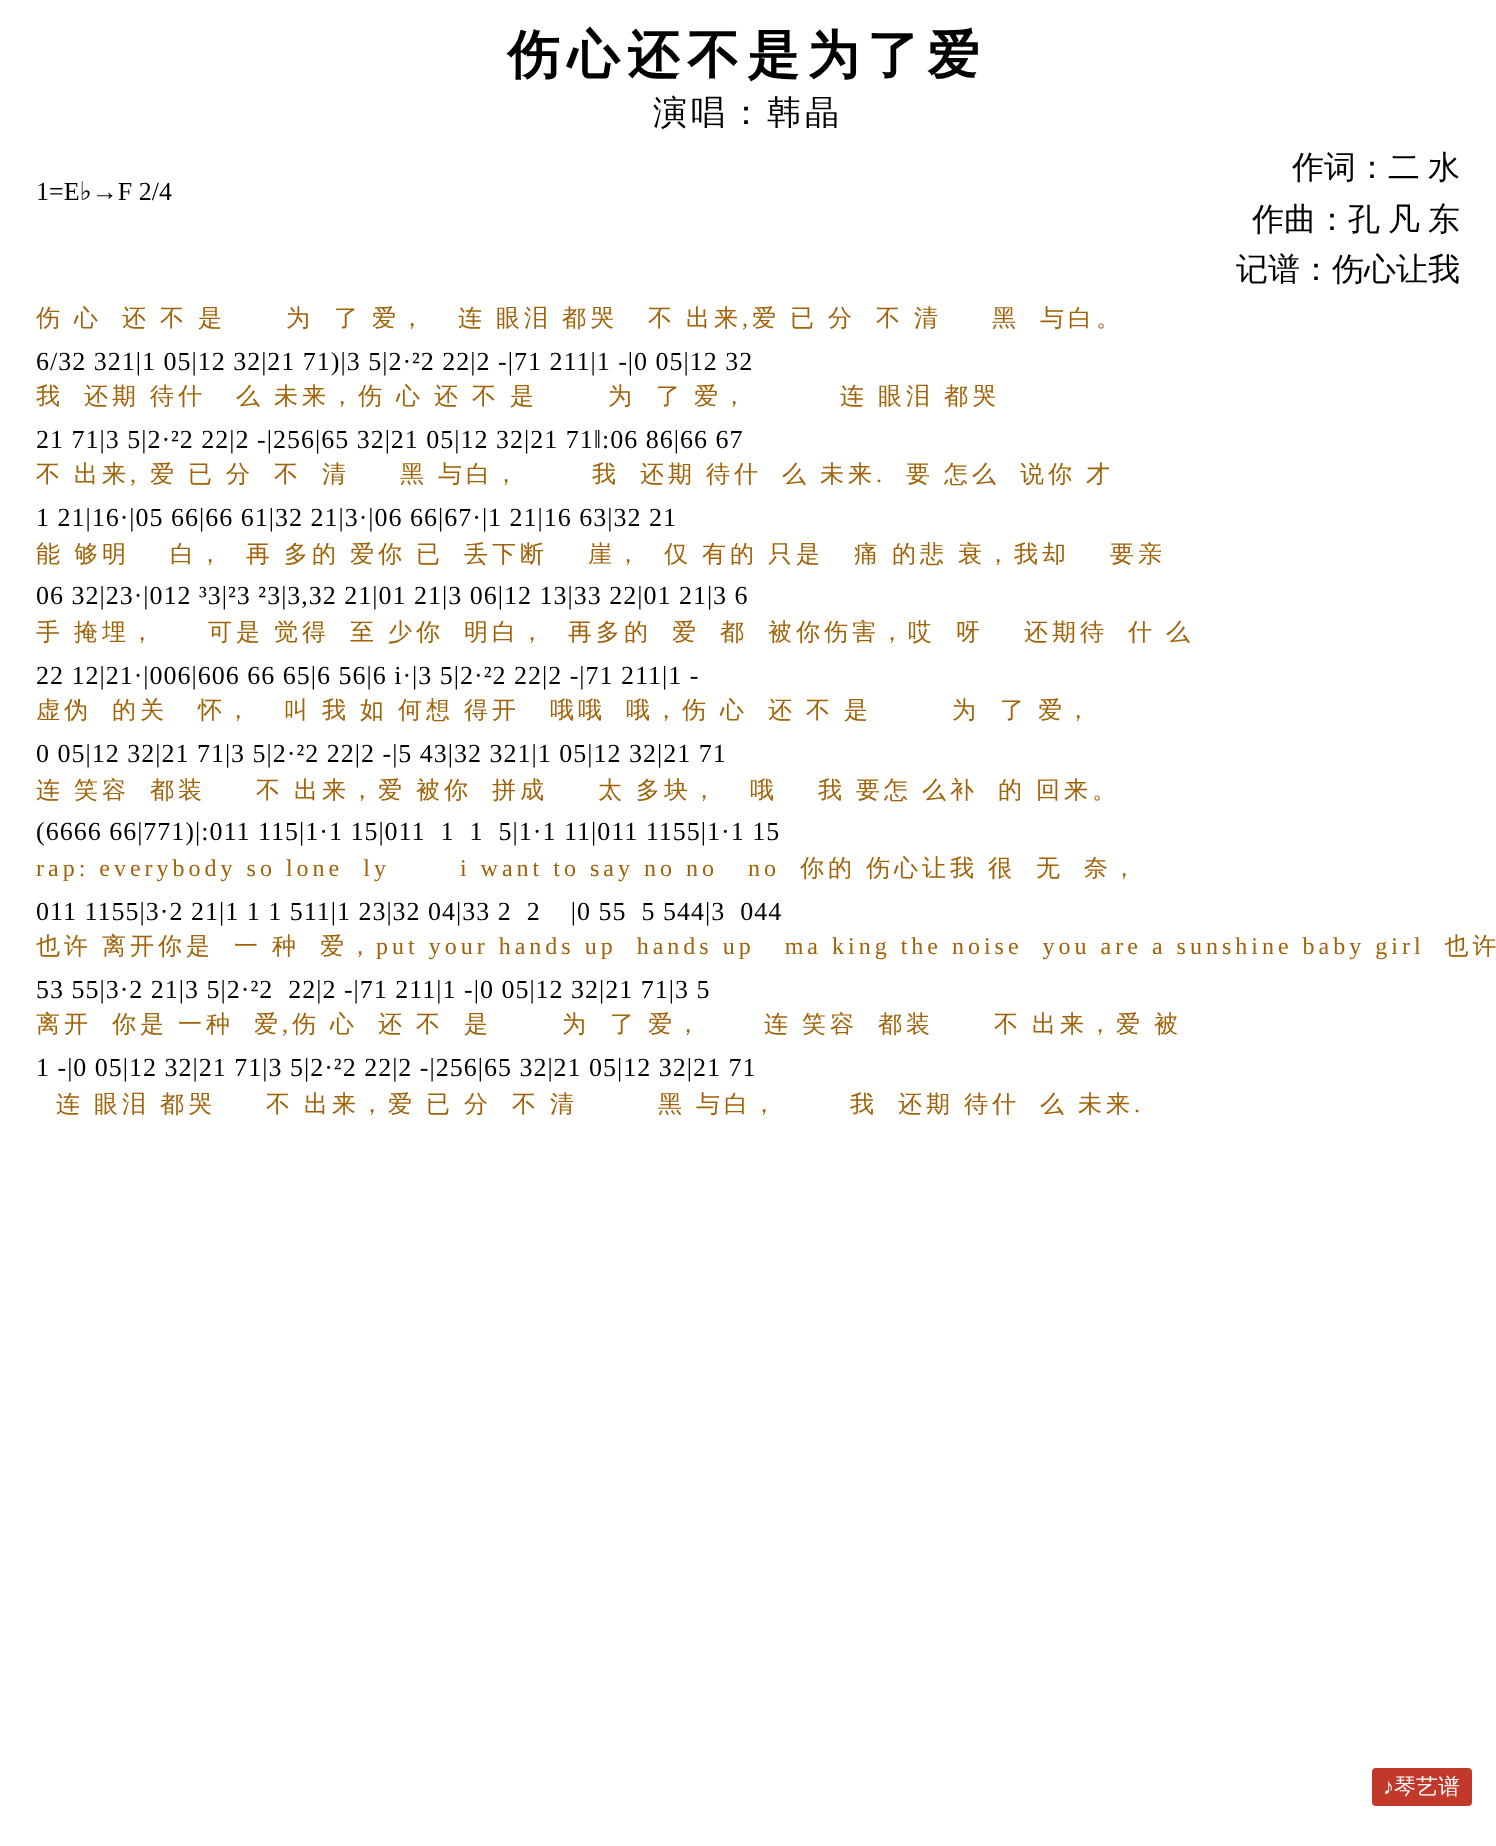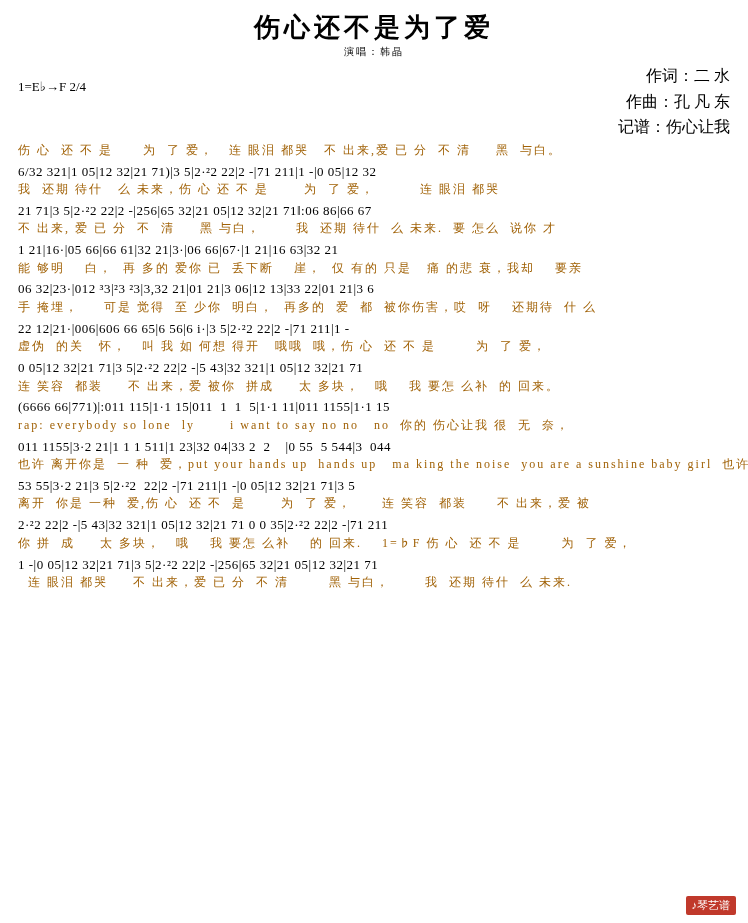--- a/index.html
+++ b/index.html
@@ -19,21 +19,21 @@
     .title-section {
       text-align: center;
       margin-bottom: 4px;
     }
     .main-title {
       font-size: 26px;
       font-weight: bold;
       letter-spacing: 4px;
     }
     .subtitle {
-      font-size: 10px;
+      font-size: 17px;
       letter-spacing: 2px;
     }
     .meta-row {
       display: flex;
       justify-content: space-between;
       align-items: flex-start;
       margin-bottom: 2px;
     }
     .meta-left {
       font-size: 13px;
@@ -63,21 +63,21 @@
       color: #a16207;
       display: block;
       line-height: 1.4;
       margin-bottom: 3px;
     }
     .section-block {
       margin-bottom: 1px;
     }
     .watermark {
       position: absolute;
-      bottom: 8px;
+      bottom: 20px;
       right: 12px;
       background: #c0392b;
       color: white;
       font-size: 11px;
       padding: 2px 6px;
       border-radius: 2px;
     }
   </style>
 </head>
 <body>
@@ -132,23 +132,19 @@
       </div>
       <div class="section-block">
         <span class="notation-row">011 1155|3·2 21|1 1 1 511|1 23|32 04|33 2  2    |0 55  5 544|3  044</span>
         <span class="lyric-row">也许 离开你是  一 种  爱，put your hands up  hands up   ma king the noise  you are a sunshine baby girl  也许</span>
       </div>
       <div class="section-block">
         <span class="notation-row">53 55|3·2 21|3 5|2·²2  22|2 -|71 211|1 -|0 05|12 32|21 71|3 5</span>
         <span class="lyric-row">离开  你是 一种  爱,伤 心  还 不  是       为  了 爱，      连 笑容  都装      不 出来，爱 被</span>
       </div>
       <div class="section-block">
-        <span class="notation-row">2·²2 22|2 -|5 43|32 321|1 05|12 32|21 71 0 0 35|2·²2 22|2 -|71 211</span>
-        <span class="lyric-row">你 拼  成     太 多块，   哦    我 要怎 么补    的 回来.    1=♭F 伤 心  还 不 是        为  了 爱，</span>
-      </div>
-      <div class="section-block">
         <span class="notation-row">1 -|0 05|12 32|21 71|3 5|2·²2 22|2 -|256|65 32|21 05|12 32|21 71</span>
         <span class="lyric-row">  连 眼泪 都哭     不 出来，爱 已 分  不 清        黑 与白，       我  还期 待什  么 未来.</span>
       </div>
     </div>
 
   <div class="watermark">♪琴艺谱</div>
 </div>
 
 </body></html>

